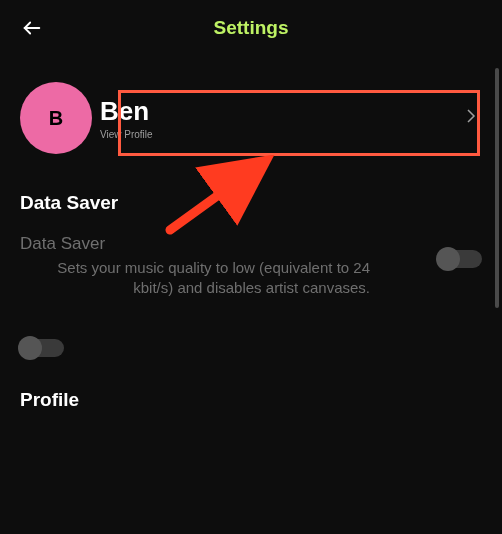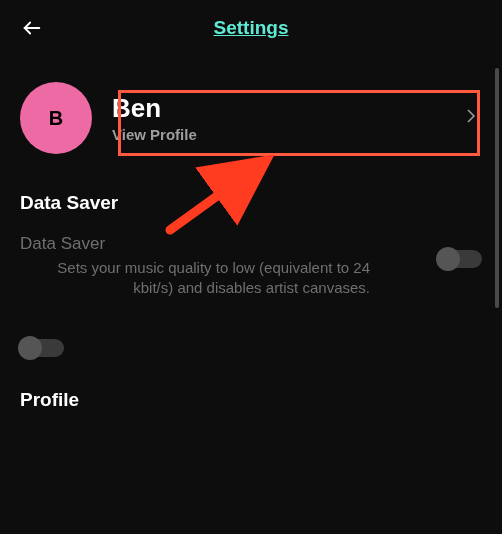--- a/index.html
+++ b/index.html
@@ -25,22 +25,21 @@
       align-items: center;
       justify-content: center;
       color: #fff;
     }
     .page-title {
       position: absolute;
       left: 50%;
       transform: translateX(-50%);
       font-size: 19px;
       font-weight: 700;
-      color: #5eead4;
-      text-decoration: underline;
+      color: #bef264;
     }
     .profile-row {
       display: flex;
       align-items: center;
       padding: 30px 20px 20px;
       position: relative;
     }
     .avatar {
       width: 72px;
       height: 72px;
@@ -49,34 +48,33 @@
       display: flex;
       align-items: center;
       justify-content: center;
       color: #000;
       font-size: 20px;
       font-weight: 700;
       flex-shrink: 0;
     }
     .profile-text {
       flex: 1;
-      padding-left: 20px;
+      padding-left: 8px;
       position: relative;
     }
     .profile-name {
       font-size: 26px;
       font-weight: 700;
       color: #fff;
       line-height: 1.2;
     }
     .profile-sub {
-      font-size: 15px;
+      font-size: 10px;
       color: #9e9e9e;
       margin-top: 2px;
-      font-weight: bold;
     }
     .chevron-right {
       position: absolute;
       right: 6px;
       top: 50%;
       transform: translateY(-50%);
       color: #9e9e9e;
     }
     .highlight-box {
       position: absolute;

